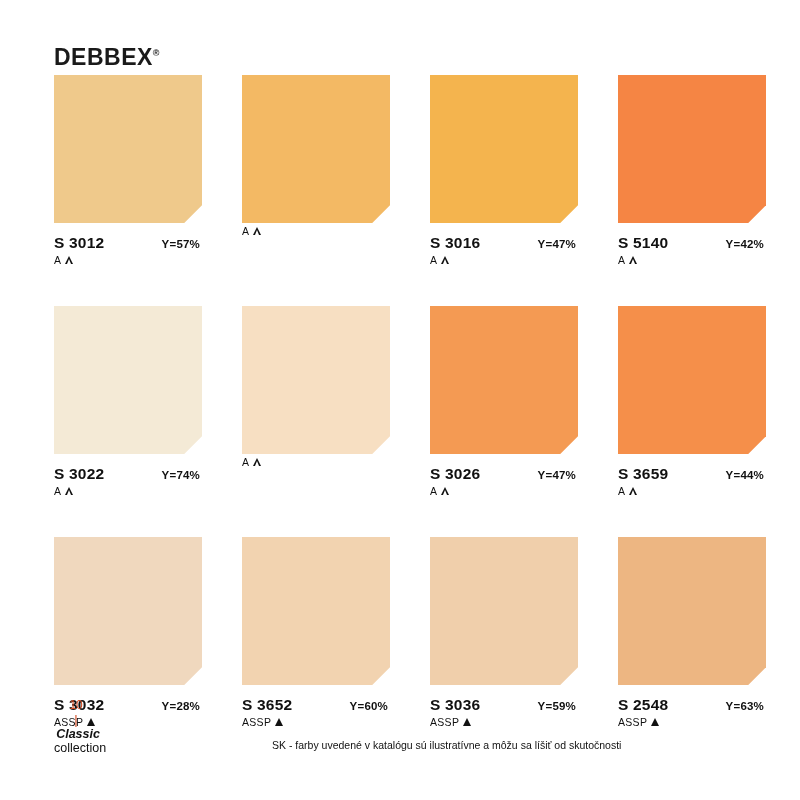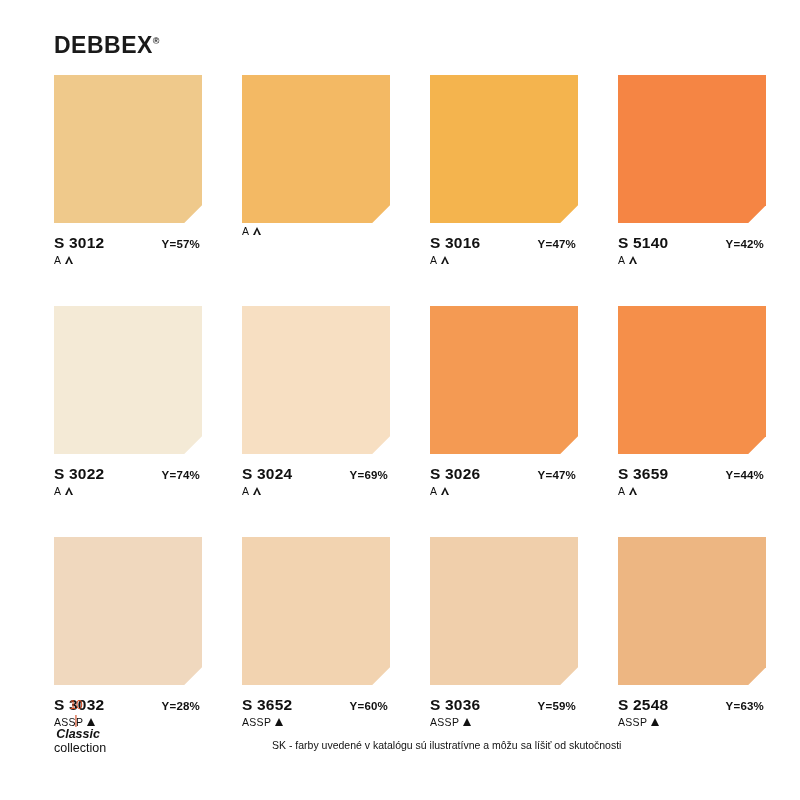--- a/index.html
+++ b/index.html
@@ -17,21 +17,21 @@
     height: 800px;
     background: #ffffff;
     padding: 0;
     overflow: hidden;
   }
 
   
   .brand {
     position: absolute;
     left: 54px;
-    top: 32px;
+    top: 44px;
     font-size: 23px;
     font-weight: bold;
     letter-spacing: 0.5px;
     color: #1a1a1a;
     font-family: "Liberation Sans", sans-serif;
   }
   .brand .reg {
     font-size: 9px;
     vertical-align: super;
     font-weight: bold;
@@ -217,24 +217,20 @@
           <span class="code">S 3022</span>
           <span class="yval">Y=74%</span>
         </div>
         <div class="sub">
           <span>A</span>
           <span class="tri open"></span>
         </div>
       </div>
       <div class="cell">
         <div class="chip" style="background: rgb(247, 223, 194);"></div>
-        <div class="labels">
-          <span class="code">S 3024</span>
-          <span class="yval">Y=69%</span>
-        </div>
         <div class="sub">
           <span>A</span>
           <span class="tri open"></span>
         </div>
       </div>
       <div class="cell">
         <div class="chip" style="background: rgb(244, 154, 83);"></div>
         <div class="labels">
           <span class="code">S 3026</span>
           <span class="yval">Y=47%</span>

